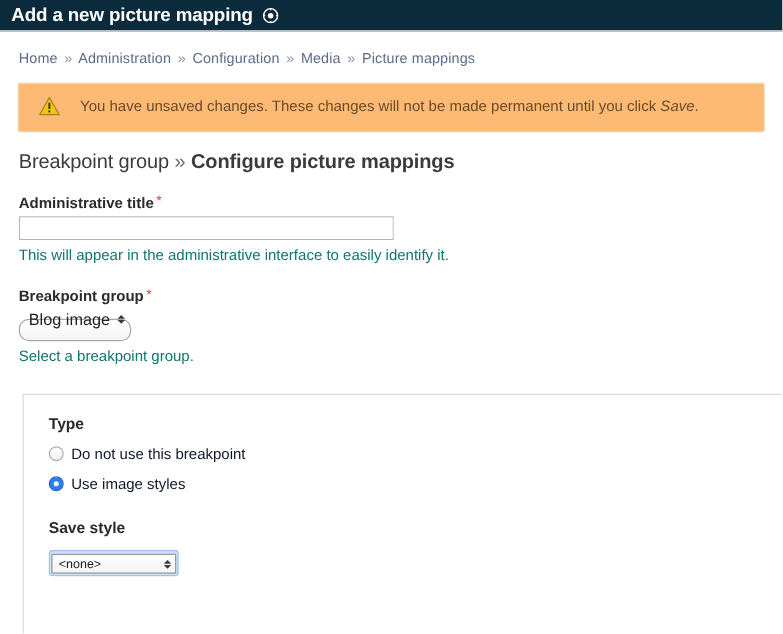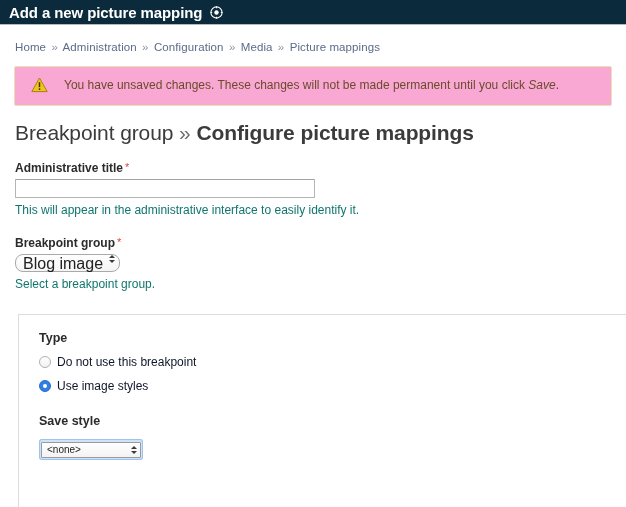--- a/index.html
+++ b/index.html
@@ -56,21 +56,21 @@
   .breadcrumb .sep {
     color: #8a93a8;
     margin: 0 2px;
   }
 
   
   .message-wrap {
     padding: 13px 14px 0 14px;
   }
   .message {
-    background: #f9a8d4;
+    background: #fdba74;
     border: 1px solid #e9e1b4;
     border-radius: 2px;
     padding: 9px 10px;
     display: flex;
     align-items: center;
     min-height: 20px;
   }
   .warn-icon {
     flex: 0 0 auto;
     margin: 0 16px 0 6px;
@@ -81,21 +81,21 @@
     color: #6b4a2a;
     line-height: 1.3;
   }
   .message-text i { font-style: italic; }
 
   
   .content {
     padding: 15px 0 0 15px;
   }
   .section-title {
-    font-size: 21px;
+    font-size: 16px;
     color: #3b3b3b;
     font-weight: normal;
     margin: 0 0 16px 0;
     letter-spacing: -0.1px;
   }
   .section-title .strong { font-weight: bold; }
   .section-title .sep {
     color: #6e6e6e;
     font-weight: normal;
   }
@@ -132,27 +132,27 @@
   .description {
     font-size: 12px;
     color: #0f766e;
     margin-top: 4px;
     line-height: 1.35;
   }
 
   
   .mac-select {
     display: inline-flex;
-    align-items: flex-start;
+    align-items: center;
     height: 16px;
     border: 1px solid #a9a9a9;
     border-radius: 8px;
     background: linear-gradient(#ffffff, #f4f4f4);
     padding: 0 4px 16px 7px;
-    font-size: 16px;
+    font-size: 13px;
     color: #212121;
     box-sizing: border-box;
     white-space: nowrap;
   }
   .mac-select .label { margin-right: 6px; }
   .stepper {
     display: inline-flex;
     flex-direction: column;
     align-items: center;
     justify-content: center;

